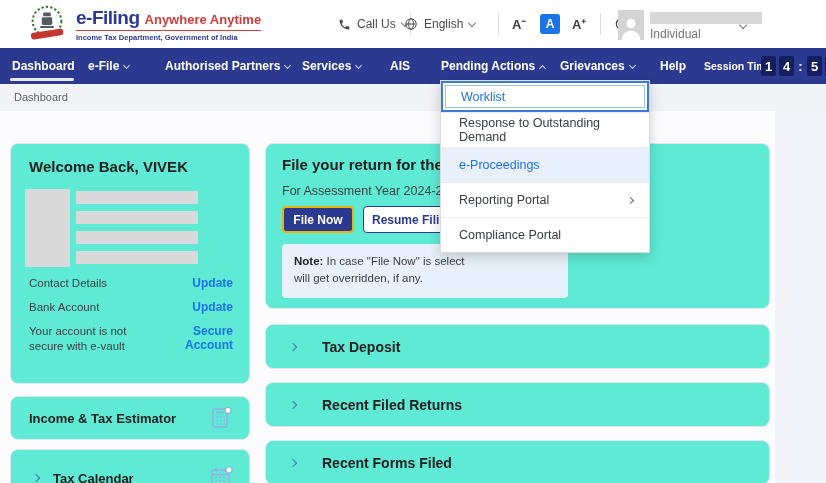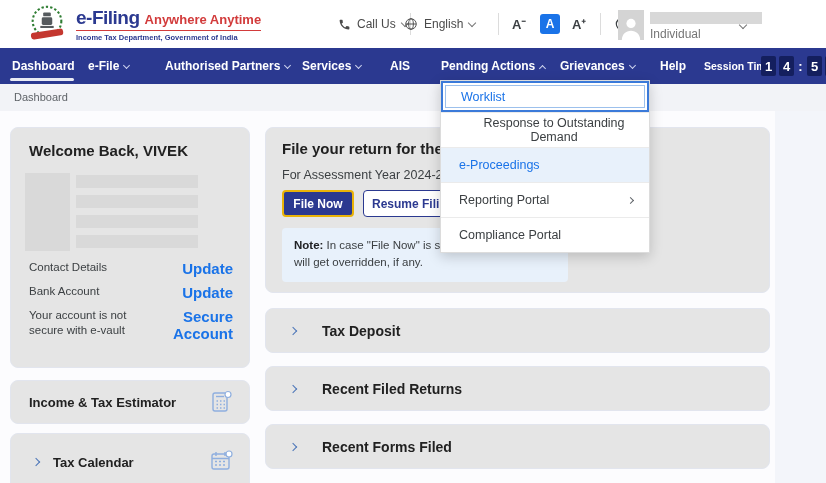--- a/index.html
+++ b/index.html
@@ -40,49 +40,49 @@
   .session-label { position:absolute; left:704px; top:0; height:36px; line-height:36px; color:#fff; font-size:10.5px; font-weight:bold; }
   .session-digits { position:absolute; left:761px; top:8px; display:flex; gap:3px; }
   .digit { width:15px; height:20px; background:#141f5e; color:#fff; font-size:13px; font-weight:bold; border-radius:2px; display:flex; align-items:center; justify-content:center; }
   .digit.colon { background:transparent; width:7px; }
   
   .breadcrumb-bar { position:absolute; left:0; top:84px; width:826px; height:27px; background:#f2f3f7; }
   .breadcrumb { position:absolute; left:14px; top:7px; font-size:11px; color:#5f6368; }
   
   .content { position:absolute; left:0; top:111px; width:826px; height:372px; background:#fcfcfe; }
   .right-strip { position:absolute; left:775px; top:111px; width:51px; height:372px; background:#f3f5fa; }
-  .card { position:absolute; background:#e5e5e5; border:1px solid #e2e5ee; border-radius:8px; }
+  .card { position:absolute; background:#5eead4; border:1px solid #e2e5ee; border-radius:8px;margin-top:16px; }
   
   .welcome-card { left:10px; top:127px; width:240px; height:241px; }
   .welcome-title { position:absolute; left:18px; top:14px; font-size:15px; font-weight:bold; color:#212121; }
   .ph-block { position:absolute; left:14px; top:45px; width:45px; height:78px; background:#d9d9d9; }
   .ph-bar { position:absolute; left:65px; width:122px; height:13px; background:#d9d9d9; }
   .info-row { position:absolute; left:18px; right:16px; display:flex; justify-content:space-between; align-items:flex-start; }
   .info-label { font-size:11.5px; color:#3c4043; line-height:15px; }
-  .info-link { font-size:15px; color:#1a73e8; font-weight:bold; cursor:pointer; text-align:right; }
+  .info-link { font-size:12px; color:#1a73e8; font-weight:bold; cursor:pointer; text-align:right; }
   
   .estimator-card { left:10px; top:380px; width:240px; height:44px; display:flex; align-items:center; }
   .calendar-card { left:10px; top:433px; width:240px; height:58px; display:flex; align-items:center; }
   .small-card-label { font-size:13px; font-weight:bold; color:#212121; }
   .acc-chev { color:#4a74b8; margin:0 0 0 0; }
   .tool-icon { position:absolute; right:16px; width:24px; height:24px; }
   
   .file-card { left:265px; top:127px; width:505px; height:166px; }
   .file-title { position:absolute; left:16px; top:12px; font-size:15px; font-weight:bold; color:#212121; white-space:nowrap; }
   .file-sub { position:absolute; left:16px; top:40px; font-size:12.5px; color:#3c4043; }
   .btn { position:absolute; top:62px; height:27px; border-radius:4px; font-size:12px; font-weight:bold; display:flex; align-items:center; justify-content:center; cursor:pointer; font-family:inherit; }
   .btn-primary { left:16px; width:72px; background:#2b3990; color:#fff; border:2px solid #eab308; }
   .btn-outline { left:97px; width:100px; background:#fff; color:#2b3990; border:1px solid #2b3990; }
   .note-box { position:absolute; left:16px; top:100px; width:286px; height:54px; background:#e8f1fb; border-radius:4px; padding:9px 12px; font-size:11.5px; color:#3c4043; line-height:17px; }
   .note-box b { color:#202124; }
   
   .accordion { left:265px; width:505px; height:45px; display:flex; align-items:center; padding-left:24px; cursor:pointer; }
   .accordion .label { font-size:14px; font-weight:bold; color:#212121; margin-left:26px; }
   
-  .dropdown { position:absolute; left:440px; top:80px; width:210px; background:#f97316; border:1px solid #dcdcdc; box-shadow:0 4px 12px rgba(0,0,0,0.18); z-index:100;text-align:center; }
+  .dropdown { position:absolute; left:440px; top:80px; width:210px; background:#f97316; border:1px solid #dcdcdc; box-shadow:0 4px 12px rgba(0,0,0,0.18); z-index:100; }
   .dd-item { height:35px; display:flex; align-items:center; padding-left:18px; font-size:12.5px; color:#3c4043; cursor:pointer; position:relative; border-top:1px solid #ebebeb; background:#fff; }
   .dd-item.focused { height:31px; border:2px solid #3b7ad9; box-shadow:inset 0 0 0 2px #fff, inset 0 0 0 3px #9cc0ec; color:#1a73e8; border-top:2px solid #3b7ad9; }
   .dd-item.highlighted { background:#e8f1fb; color:#1a73e8; }
   .dd-item .chev.right { position:absolute; right:16px; color:#5f6368; width:5px; height:5px; border-width:1.5px; }
   .icon-stroke { stroke:#8fafdf; fill:none; stroke-width:1.4; }
 </style>
 </head>
 <body>
 
 <div class="header">

